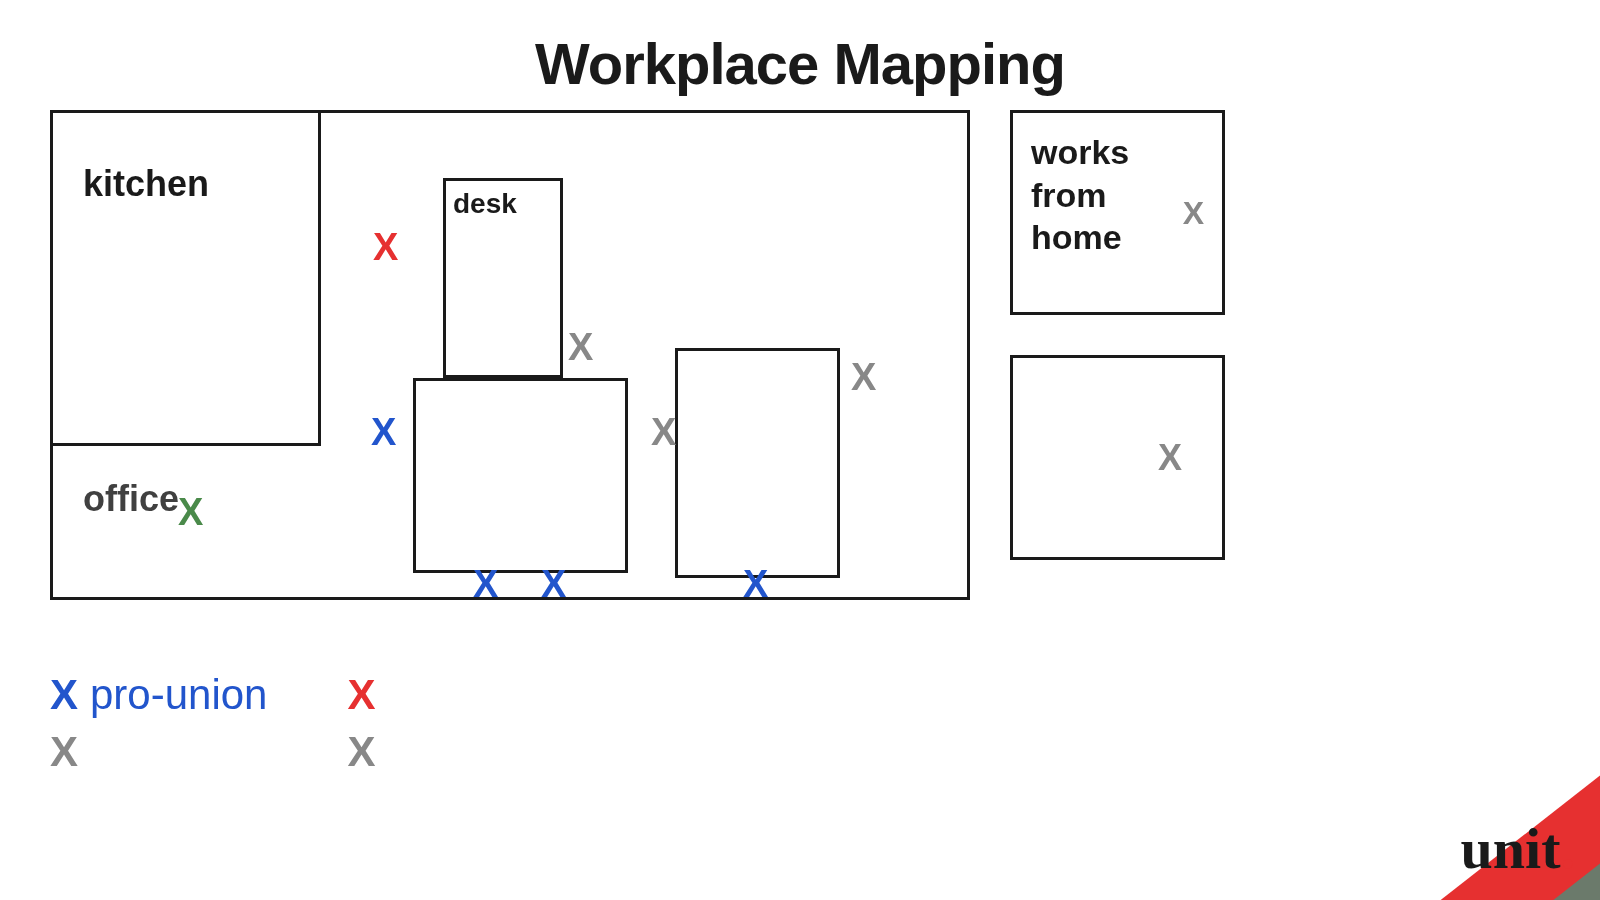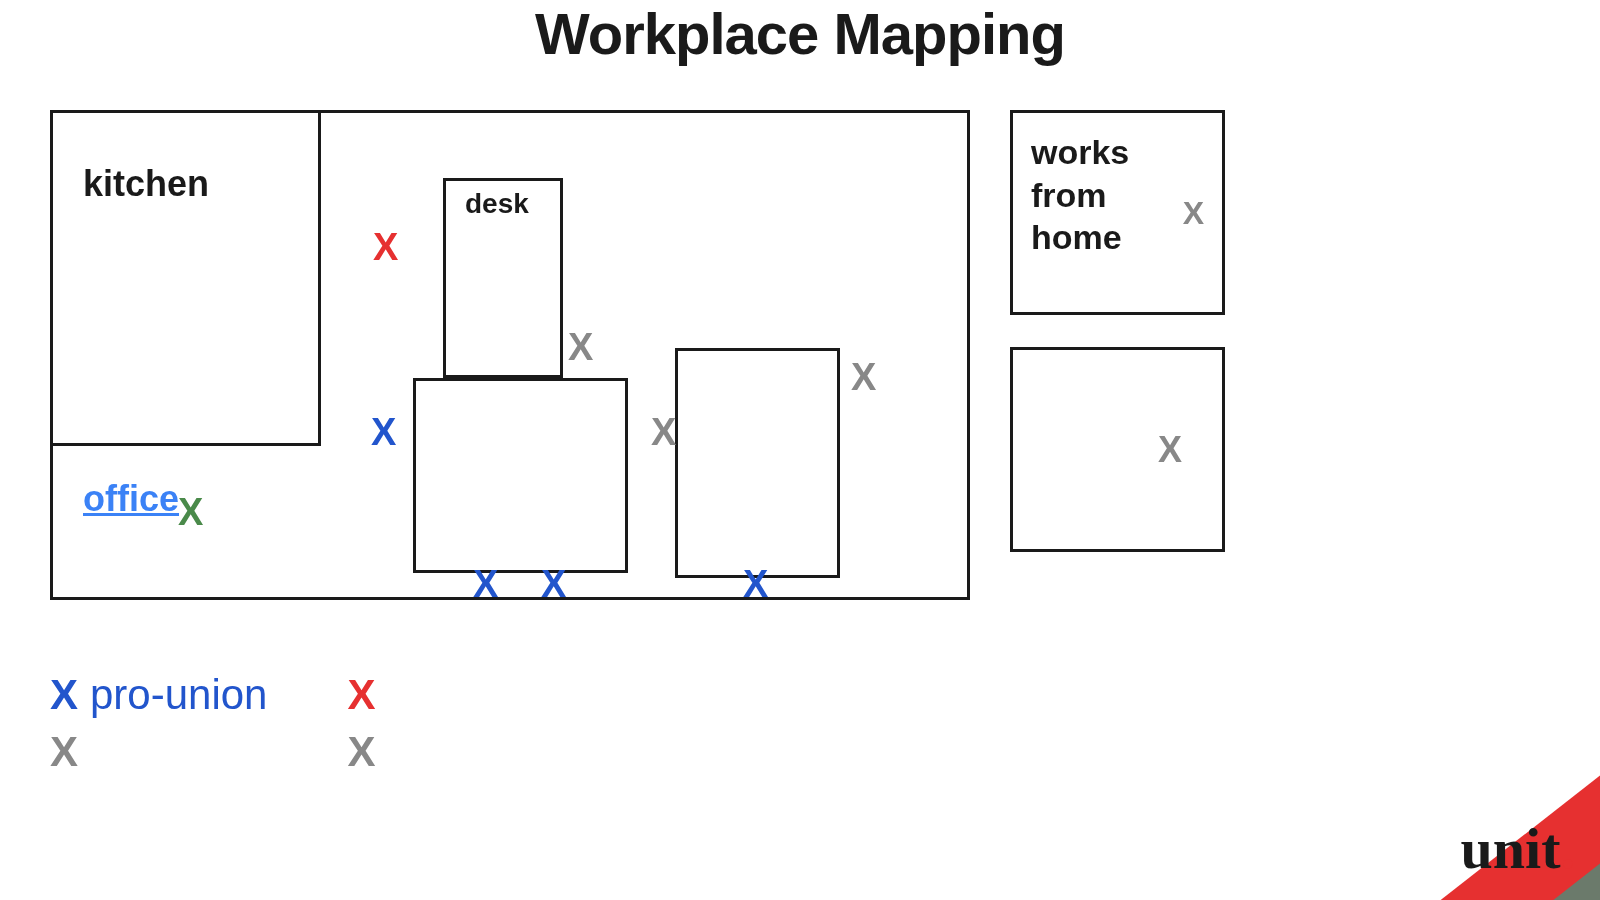--- a/index.html
+++ b/index.html
@@ -12,20 +12,21 @@
       overflow: hidden;
       position: relative;
     }
 
     
     .page-title {
       text-align: center;
       font-size: 58px;
       font-weight: 900;
       color: #1a1a1a;
+      padding-top: 30px;
       letter-spacing: -1px;
     }
 
     
     .floorplan-container {
       position: absolute;
       top: 110px;
       left: 50px;
       width: 920px;
       height: 490px;
@@ -63,39 +64,38 @@
       color: #1a1a1a;
     }
 
     
     .office-label {
       position: absolute;
       top: 365px;
       left: 30px;
       font-size: 36px;
       font-weight: 900;
-      color: #3b82f6;
-      text-decoration: underline;
+      color: #404040;
     }
 
     
     .desk-box {
       position: absolute;
       top: 65px;
       left: 390px;
       width: 120px;
       height: 200px;
       border: 3px solid #1a1a1a;
       background: #fff;
     }
 
     .desk-label {
       position: absolute;
       top: 75px;
-      left: 412px;
+      left: 400px;
       font-size: 28px;
       font-weight: 900;
       color: #1a1a1a;
     }
 
     
     .table-box-1 {
       position: absolute;
       top: 265px;
       left: 360px;
@@ -129,21 +129,21 @@
     .x-gray { color: #888888; }
     .x-green { color: #4a8a4a; }
 
     
     .side-boxes {
       position: absolute;
       top: 110px;
       left: 1010px;
       display: flex;
       flex-direction: column;
-      gap: 32px;
+      gap: 40px;
     }
 
     .side-box {
       width: 215px;
       height: 205px;
       border: 3px solid #1a1a1a;
       background: #fff;
       position: relative;
     }
 

